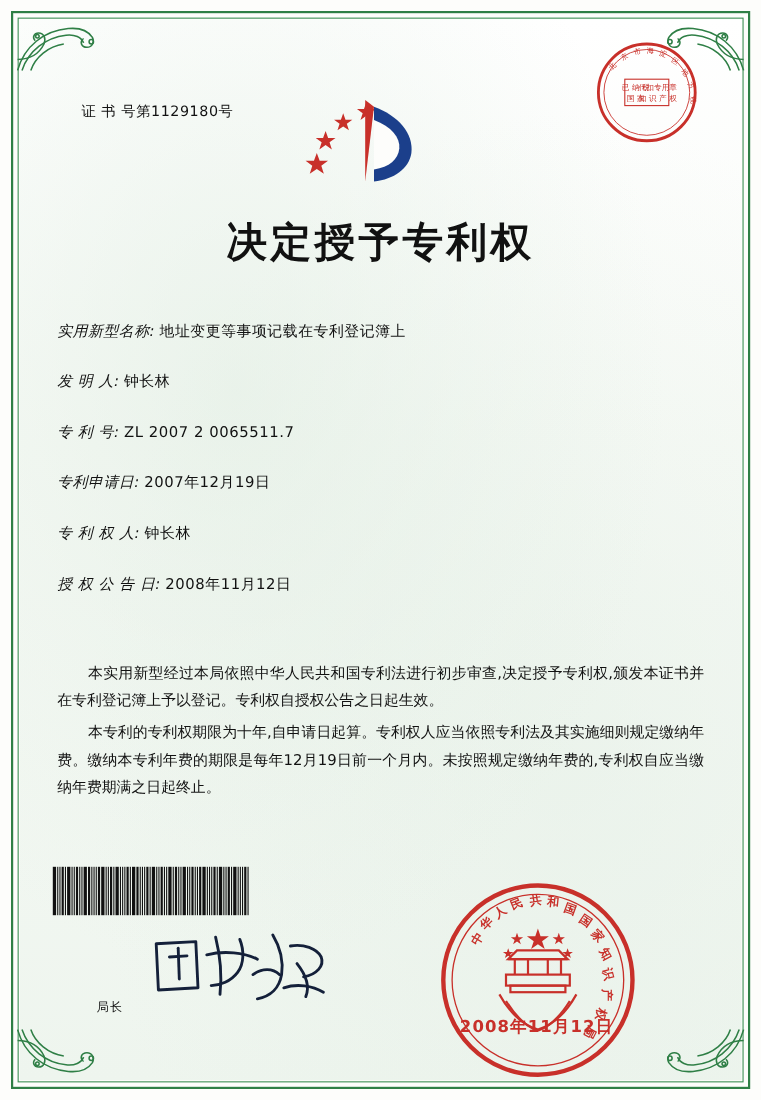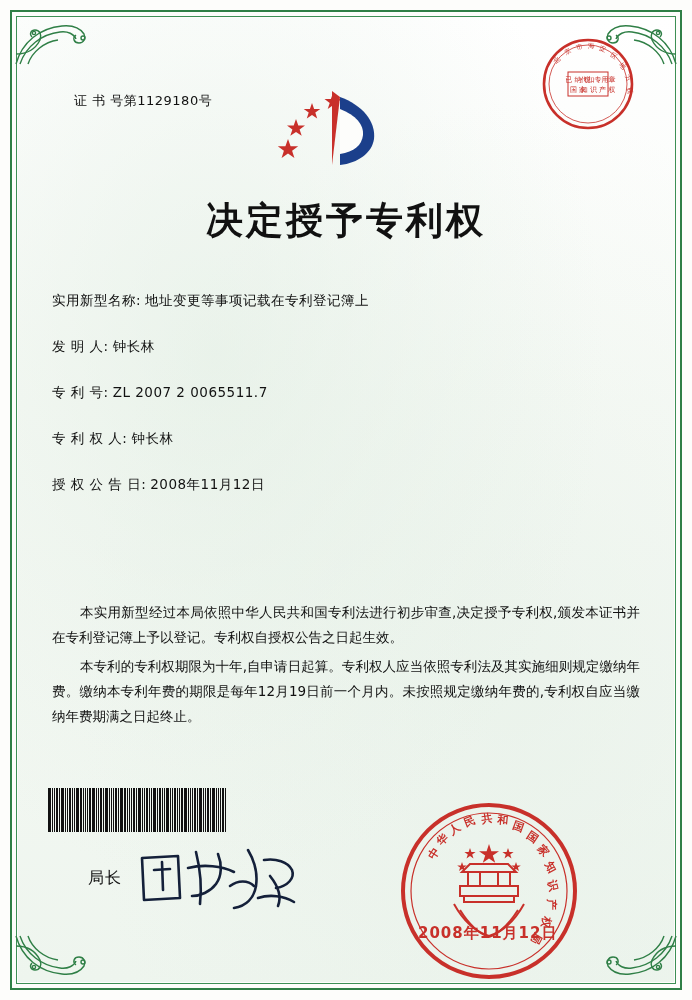--- a/index.html
+++ b/index.html
@@ -119,20 +119,21 @@
   .field-row {
     display: flex;
     align-items: baseline;
     margin-bottom: 28px;
     font-size: 13.5px;
     color: #111;
     white-space: nowrap;
   }
   .field-label {
     letter-spacing: 0.5px;
+    font-style: italic;
   }
   .field-value {
     margin-left: 4px;
     letter-spacing: 0.5px;
   }
 
   
   .body-text {
     position: absolute;
     left: 52px;
@@ -162,22 +163,22 @@
     display: inline-block;
     background: #111;
     height: 100%;
     margin-right: 1px;
   }
 
   
   .sign-label {
     position: absolute;
     left: 88px;
-    top: 868px;
-    font-size: 16px;
+    top: 908px;
+    font-size: 11px;
     letter-spacing: 1px;
     color: #111;
   }
   .signature {
     position: absolute;
     left: 130px;
     top: 842px;
     width: 170px;
     height: 72px;
   }
@@ -317,20 +318,24 @@
       </div>
       <div class="field-row">
         <span class="field-label">发  明  人:</span>
         <span class="field-value">钟长林</span>
       </div>
       <div class="field-row">
         <span class="field-label">专  利  号:</span>
         <span class="field-value">ZL 2007 2 0065511.7</span>
       </div>
       <div class="field-row">
+        <span class="field-label">专利申请日:</span>
+        <span class="field-value">2007年12月19日</span>
+      </div>
+      <div class="field-row">
         <span class="field-label">专 利 权 人:</span>
         <span class="field-value">钟长林</span>
       </div>
       <div class="field-row">
         <span class="field-label">授 权 公 告 日:</span>
         <span class="field-value">2008年11月12日</span>
       </div>
     </div>
 
     <div class="body-text">

